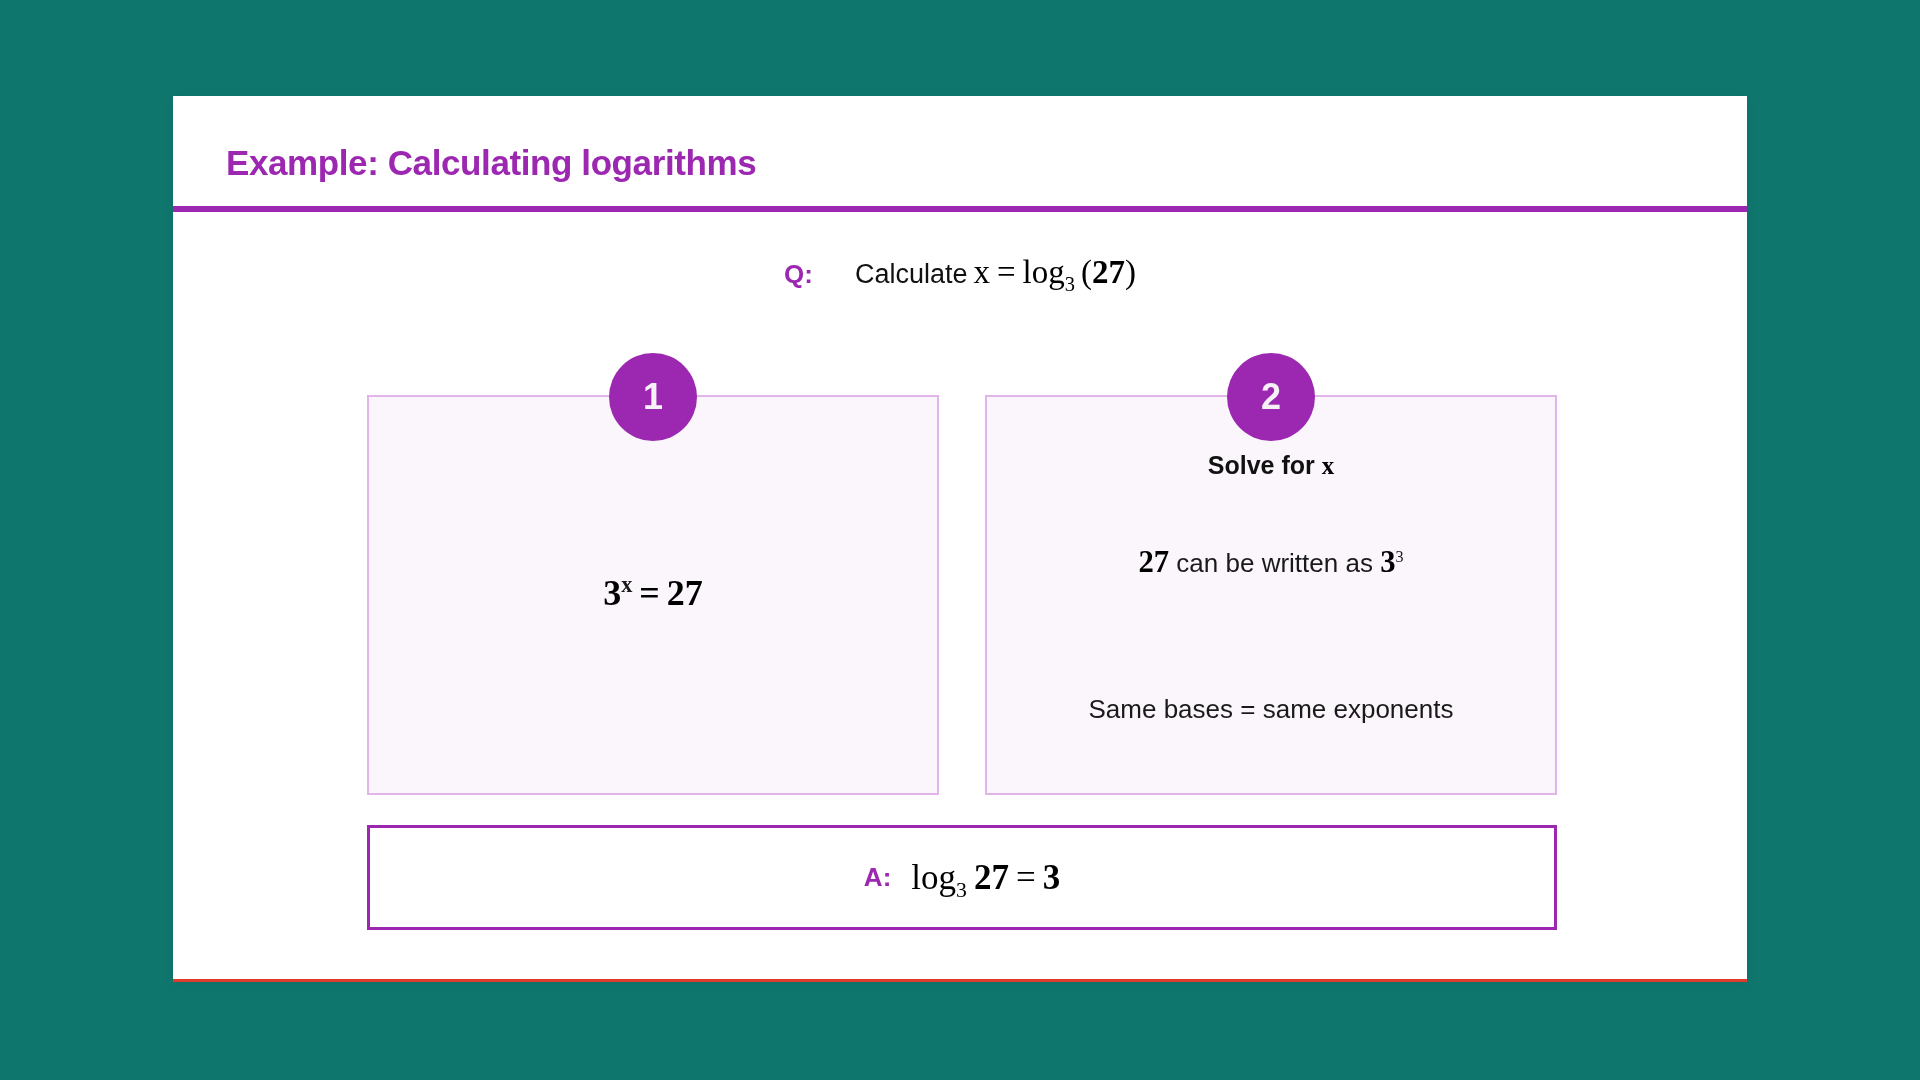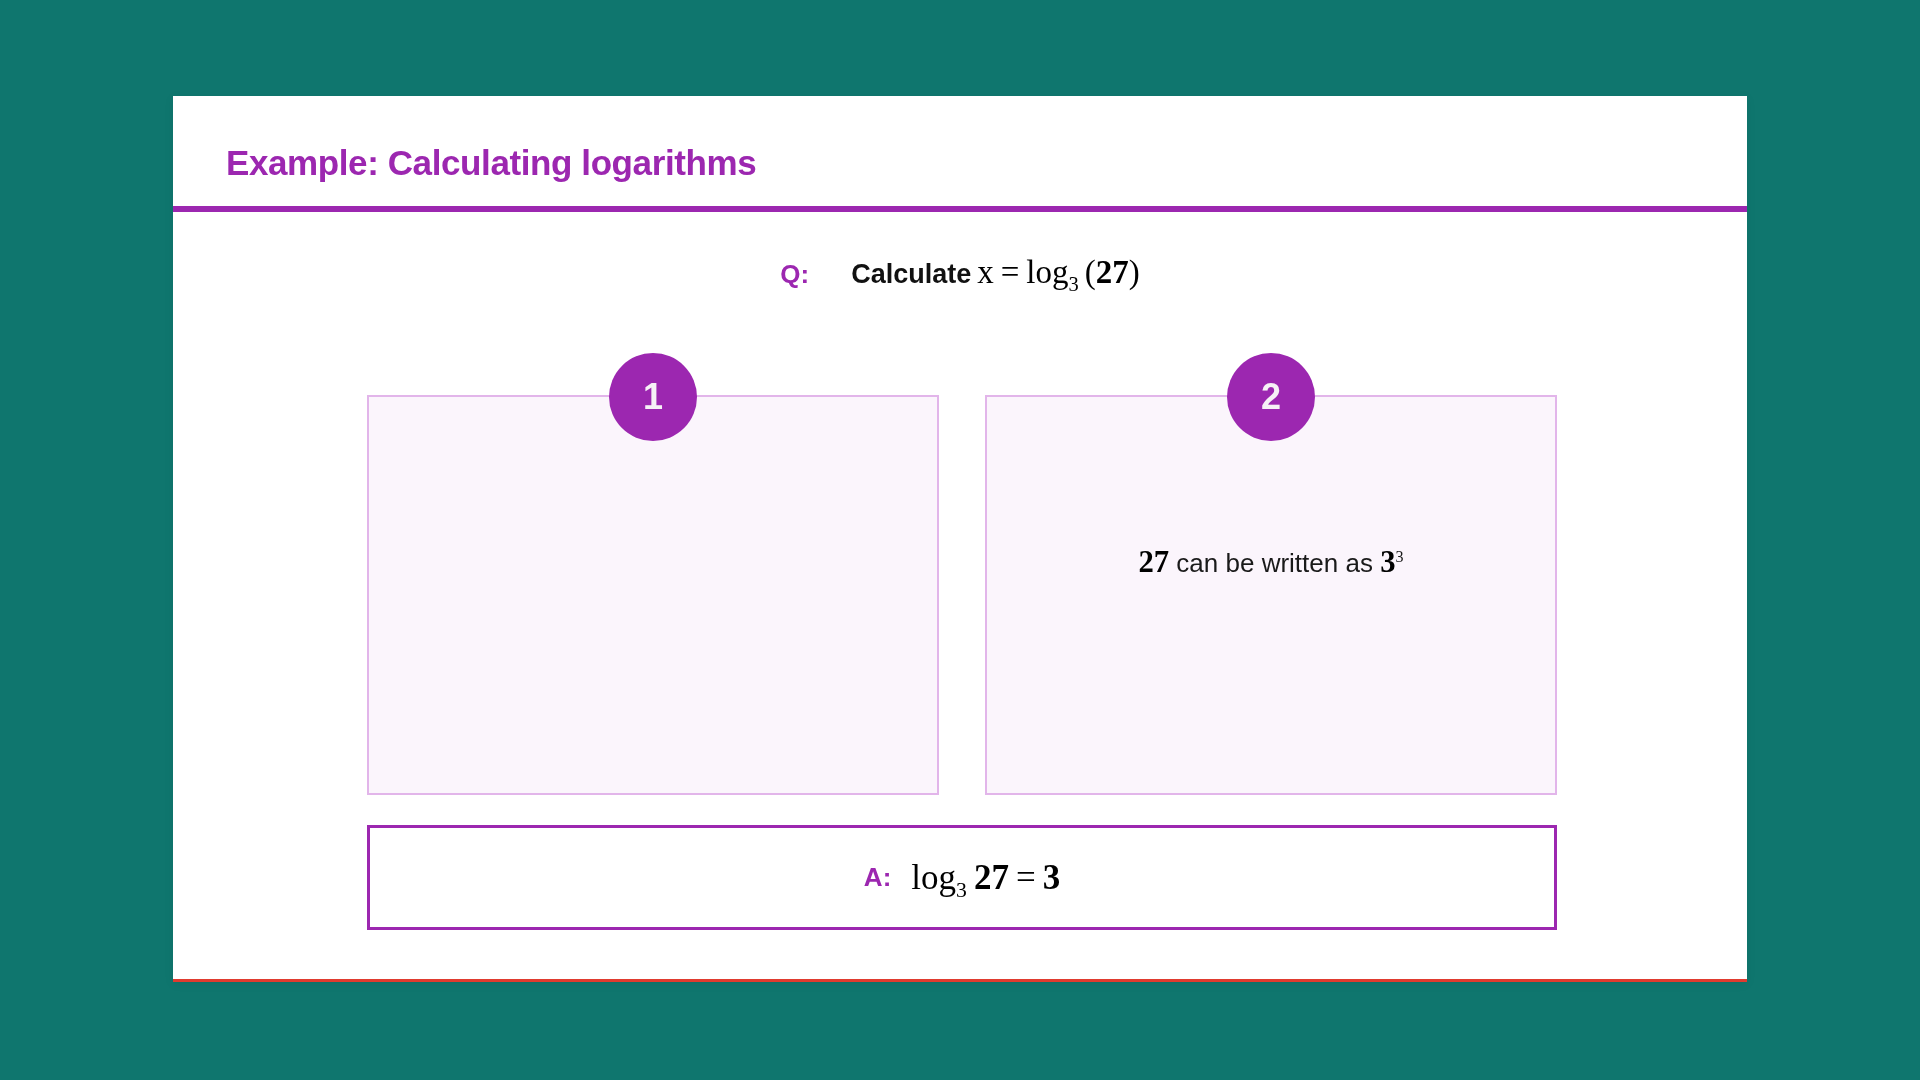--- a/index.html
+++ b/index.html
@@ -65,21 +65,21 @@
     gap: 0px;
   }
   .q-label {
     color: #9c27b0;
     font-weight: 700;
     font-size: 26px;
     margin-right: 42px;
   }
   .q-prompt {
     color: #111111;
-    font-weight: 700;
+    font-weight: 400;
     font-size: 27px;
   }
   .q-math {
     font-family: "Liberation Serif", serif;
     font-size: 33px;
     color: #000000;
     margin-left: 6px;
   }
 
   
@@ -223,32 +223,40 @@
       <span class="q-prompt">Calculate</span>
       <span class="q-math">
         <span class="m">x</span><span class="m eq">=</span><span class="m">log</span><sub class="m-sub">3</sub><span class="m" style="margin-left:6px">(</span><span class="m m-b">27</span><span class="m">)</span>
       </span>
     </div>
 
     <div class="cards">
 
       <div class="card card-1">
         <div class="badge">1</div>
+        <div class="card-body c1-eq">
+          <span class="m m-b">3</span><sup class="m-sup">x</sup><span class="m eq">=</span><span class="m m-b">27</span>
+        </div>
       </div>
 
       <div class="card card-2">
         <div class="badge">2</div>
+        <div class="card-title">
+          <span>Solve for</span>
+          <span class="m">x</span>
+        </div>
 
         <div class="card-body c2-line1">
           <span class="m m-b">27</span>
           <span>can be written as</span>
           <span class="m m-b">3</span><sup class="m-sup">3</sup>
         </div>
 
 
+        <div class="card-body c2-line3">Same bases = same exponents</div>
       </div>
 
     </div>
 
     <div class="answer-box">
       <span class="a-label">A:</span>
       <span class="a-math">
         <span class="m">log</span><sub class="m-sub">3</sub><span class="m m-b" style="margin-left:7px">27</span><span class="m eq">=</span><span class="m m-b">3</span>
       </span>
     </div>

